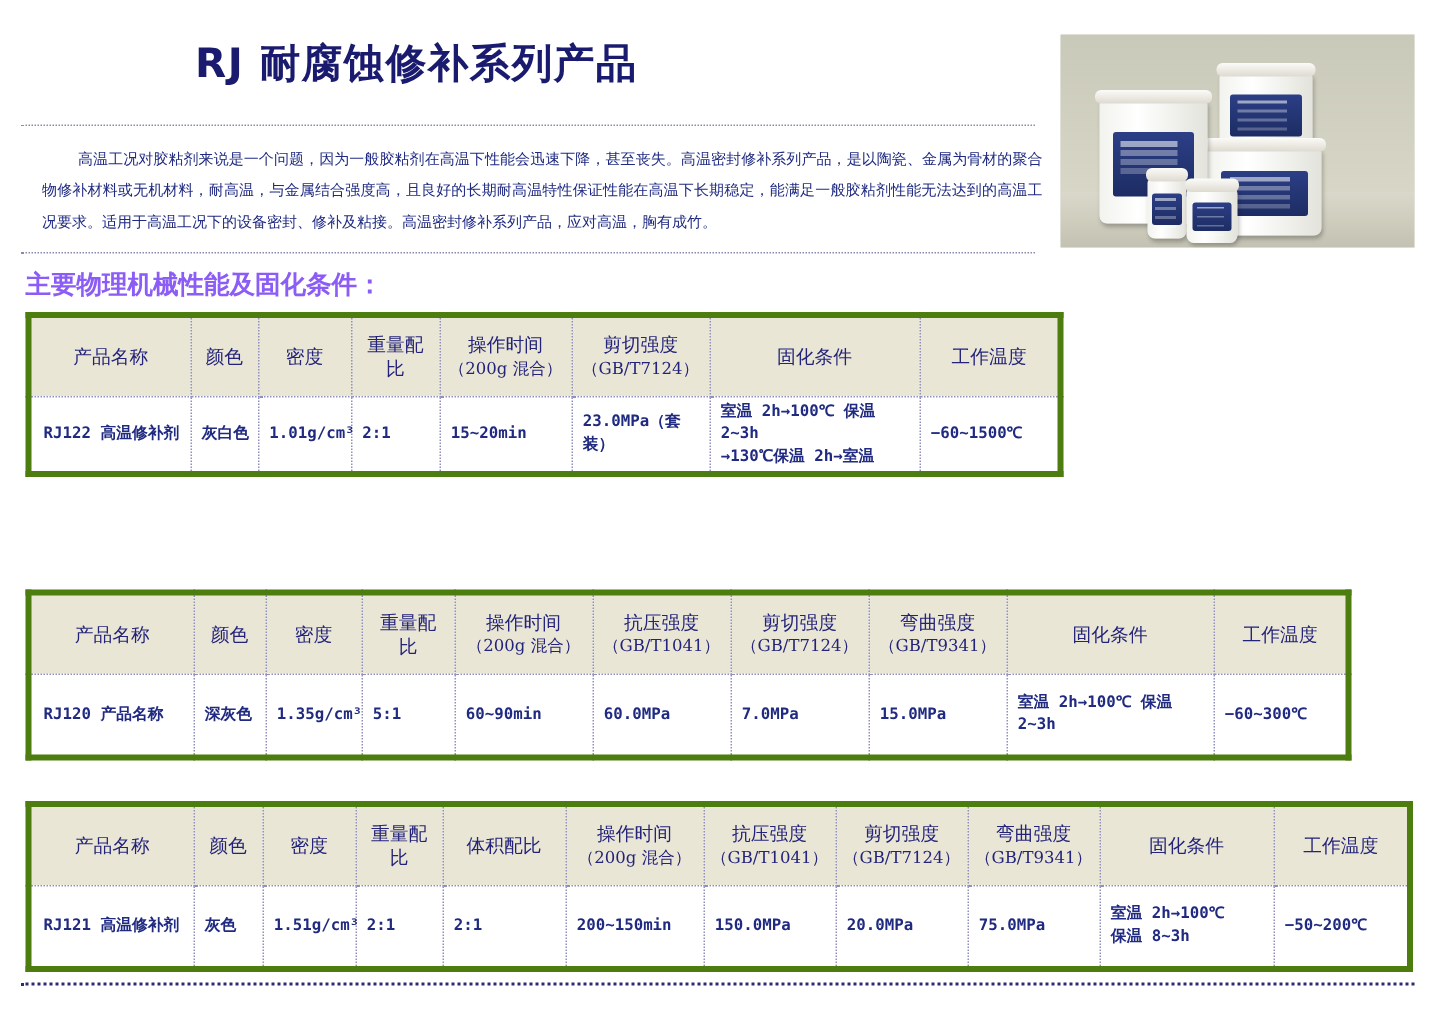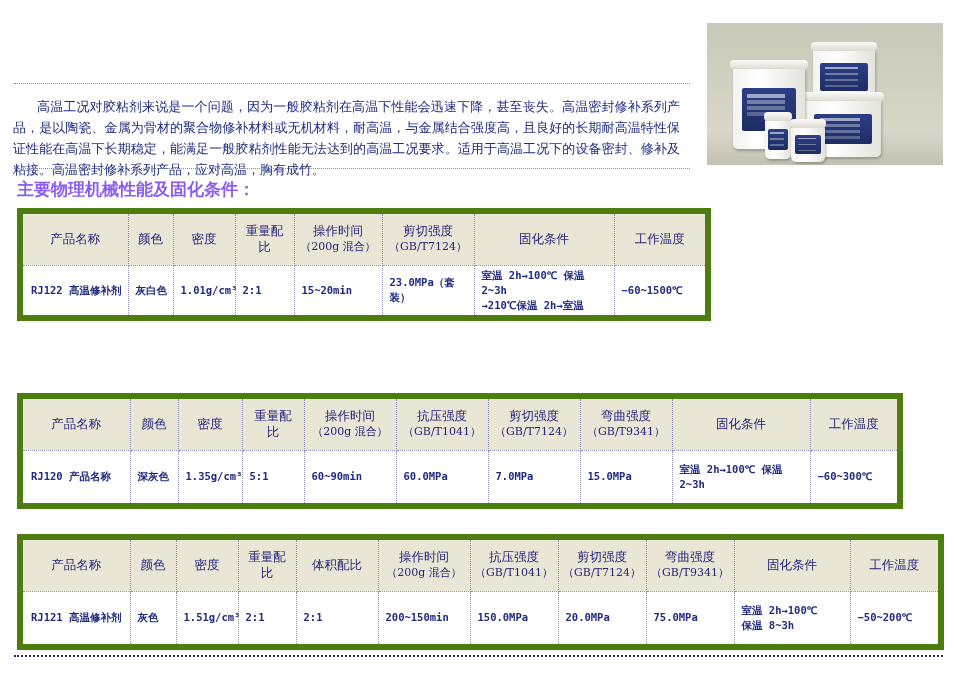--- a/index.html
+++ b/index.html
@@ -39,23 +39,23 @@
   .hr-footer {
     position: absolute;
     left: 14px; top: 655px;
     width: 929px;
     border-top: 2px dotted #2b2b70;
     height: 0;
   }
 
   .intro {
     position: absolute;
-    left: 13px; top: 96px;
+    left: 28px; top: 96px;
     width: 667px;
-    font-size: 13px;
+    font-size: 10px;
     line-height: 21px;
     color: #1f2a80;
     text-align: justify;
     text-indent: 24px;
     font-family: "DejaVu Sans", "Liberation Sans", sans-serif;
   }
 
   
   .photo {
     position: absolute;
@@ -110,21 +110,21 @@
     color: #8b5cf6;
     white-space: nowrap;
   }
 
   
   table.spec {
     position: absolute;
     border-collapse: collapse;
     table-layout: fixed;
     background: #ffffff;
-    border: 6px solid #4d7c0f;
+    border: 4px solid #4d7c0f;
   }
   table.spec th, table.spec td {
     border: 1px dotted #9090c0;
     padding: 2px 4px;
     vertical-align: middle;
   }
   table.spec th {
     background: #eae6d6;
     color: #23237a;
     font-weight: normal;
@@ -154,20 +154,21 @@
 
   #table1 tr.body td { height: 50px; }
   #table2 tr.body td { height: 56px; }
   #table3 tr.body td { height: 56px; }
 </style>
 </head>
 <body>
 
 <div id="page">
 
+  <div class="title">RJ 耐腐蚀修补系列产品</div>
 
   <div class="hr-dotted hr-top"></div>
 
   <div class="intro">高温工况对胶粘剂来说是一个问题，因为一般胶粘剂在高温下性能会迅速下降，甚至丧失。高温密封修补系列产品，是以陶瓷、金属为骨材的聚合物修补材料或无机材料，耐高温，与金属结合强度高，且良好的长期耐高温特性保证性能在高温下长期稳定，能满足一般胶粘剂性能无法达到的高温工况要求。适用于高温工况下的设备密封、修补及粘接。高温密封修补系列产品，应对高温，胸有成竹。</div>
 
   <div class="hr-dotted hr-bottom"></div>
 
   <div class="photo">
     <div class="wall"></div>
     <div class="floor"></div>
@@ -245,21 +246,21 @@
     <tbody>
       <tr class="body">
         <td class="name">RJ122 高温修补剂</td>
         <td>灰白色</td>
         <td>1.01g/cm³</td>
         <td>2:1</td>
         <td>15~20min</td>
         <td>23.0MPa（套装）</td>
         <td>
           <div>室温 2h→100℃ 保温 2~3h</div>
-          <div>→210℃保温 2h→室温</div>
+          <div>→130℃保温 2h→室温</div>
         </td>
         <td>−60~1500℃</td>
       </tr>
     </tbody>
   </table>
 
   <table class="spec" id="table2">
     <colgroup>
       <col style="width:110px">
         <col style="width:48px">

